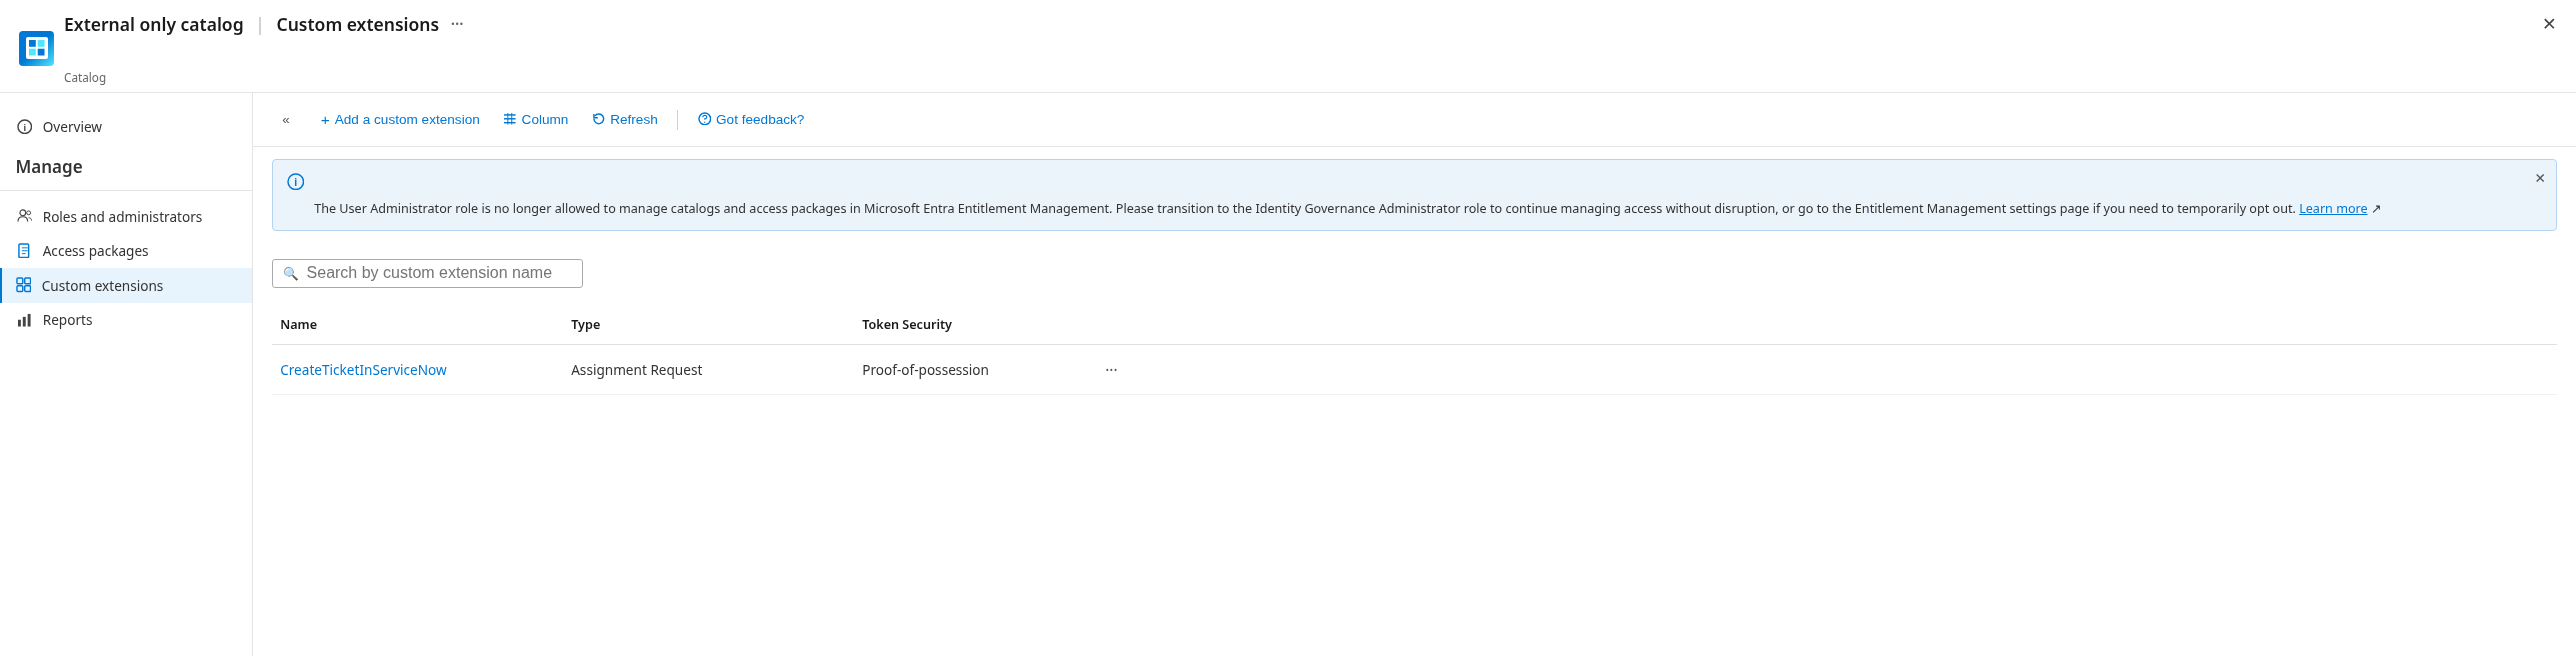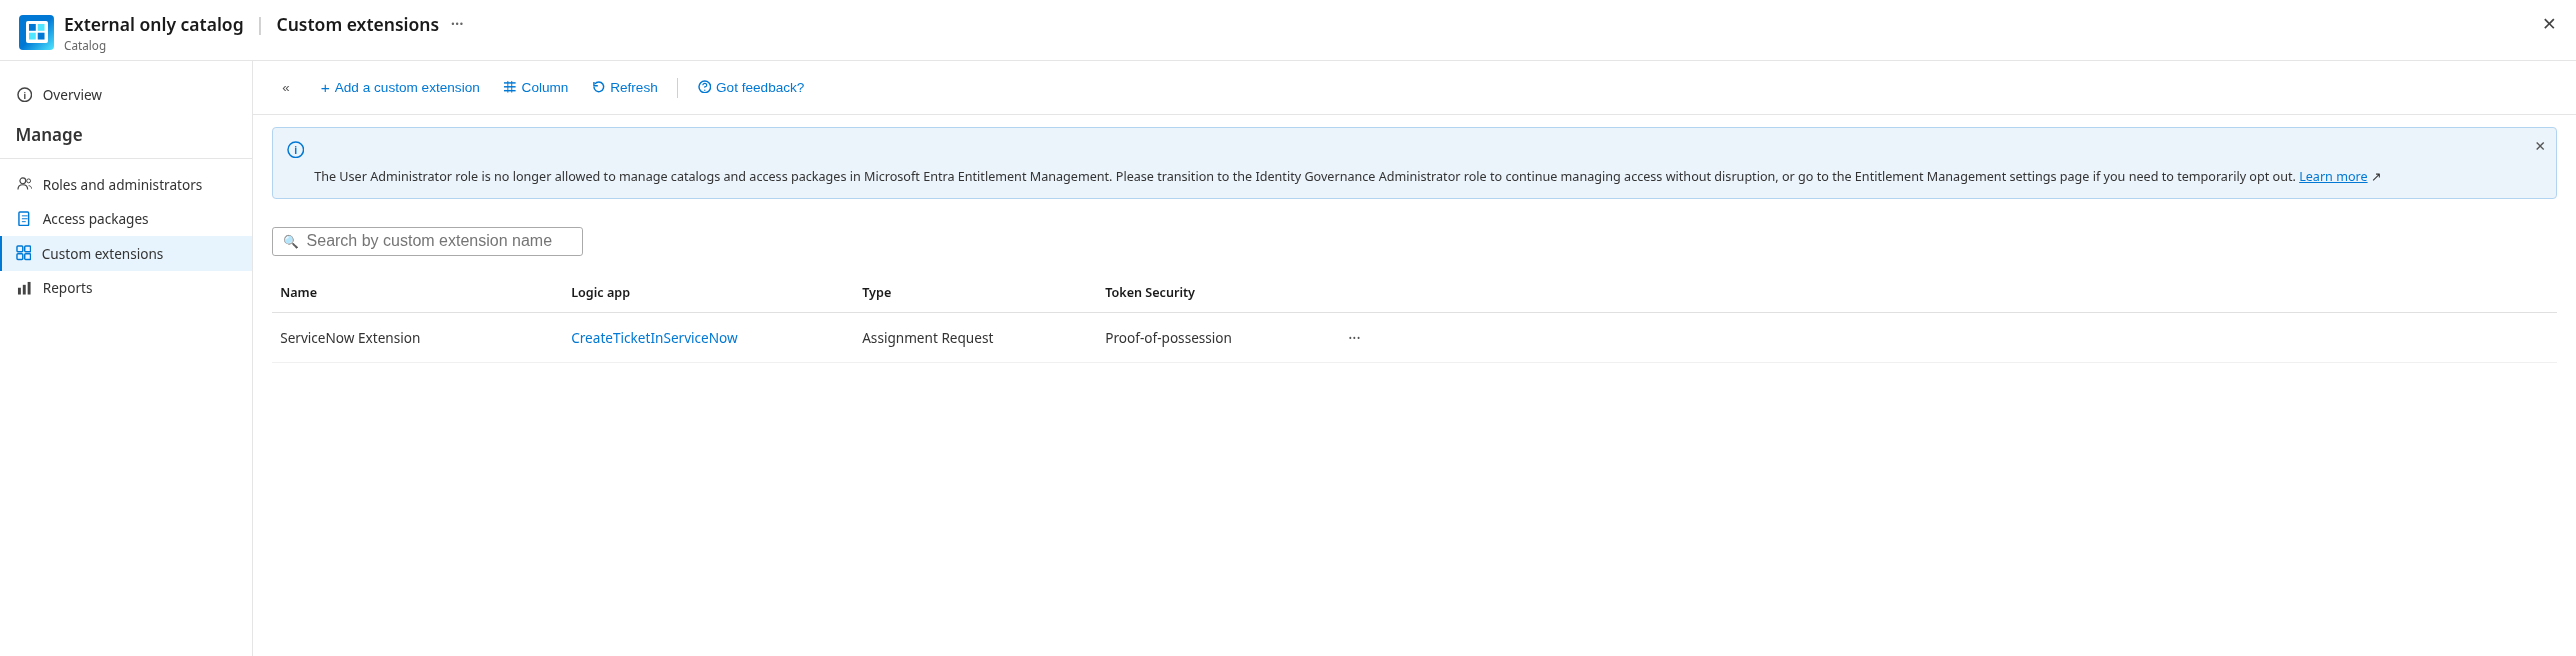--- a/index.html
+++ b/index.html
@@ -5,21 +5,21 @@
     * { box-sizing: border-box; margin: 0; padding: 0; }
     body { font-family: 'Segoe UI', system-ui, sans-serif; font-size: 13.6px; color: #333; background: #fff; }
 
     .app-container { display: flex; flex-direction: column; height: 100vh; overflow: hidden; }
 
     
     .header { display: flex; align-items: center; padding: 11.7px 19.4px 7.8px 19.4px; border-bottom: 1px solid #e5e5e5; gap: 9.7px; position: relative; }
     .header-icon { width: 35px; height: 35px; background: linear-gradient(135deg, #0078d4 50%, #50e6ff 100%); border-radius: 3.9px; display: flex; align-items: center; justify-content: center; flex-shrink: 0; }
     .header-icon-inner { width: 21.4px; height: 21.4px; background: #fff; border-radius: 1.9px; display: flex; align-items: center; justify-content: center; }
     .header-icon-inner svg { width: 17.5px; height: 17.5px; }
-    .header-titles { display: flex; flex-direction: column; }
+    .header-titles { display: flex; flex-direction: column; gap: 32px; }
     .header-title { font-size: 17.5px; font-weight: 600; color: #1a1a1a; display: flex; align-items: center; gap: 7.8px; }
     .header-title-sep { color: #999; font-weight: 300; margin: 0 3.9px; }
     .header-subtitle { font-size: 11.7px; color: #666; margin-top: 1px; }
     .header-more { color: #666; font-size: 15.5px; cursor: pointer; margin-left: 3.9px; }
     .header-close { position: absolute; right: 19.4px; top: 13.6px; font-size: 17.5px; color: #444; cursor: pointer; background: none; border: none; }
 
     
     .main-layout { display: flex; flex: 1; overflow: hidden; }
 
     
@@ -220,28 +220,26 @@
         <div class="search-row">
           <div class="search-box">
             <span class="search-icon">🔍</span>
             <input type="text" placeholder="Search by custom extension name" style="">
           </div>
         </div>
 
         <div class="table-container">
           <div class="table-header">
             <div class="table-header-cell">Name</div>
-            <div class="table-header-cell">Logic app</div>
             <div class="table-header-cell">Type</div>
             <div class="table-header-cell">Token Security</div>
             <div class="table-header-cell"></div>
           </div>
 
           <div class="table-row">
-            <div class="table-cell">ServiceNow Extension</div>
             <div class="table-cell link">CreateTicketInServiceNow</div>
             <div class="table-cell">Assignment Request</div>
             <div class="table-cell">Proof-of-possession</div>
             <div class="table-cell table-more">···</div>
           </div>
         </div>
 
       </div>
     </div>
   </div>

